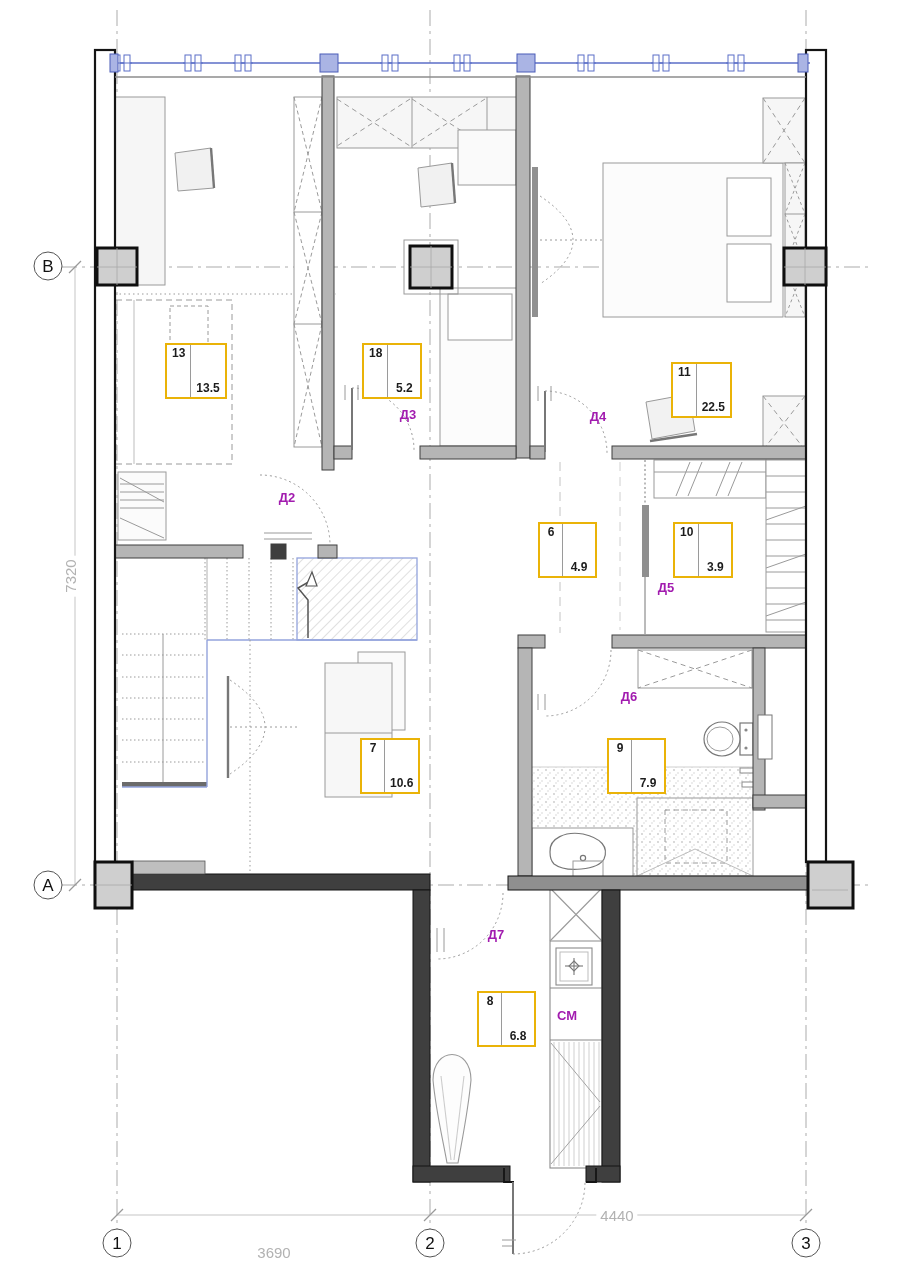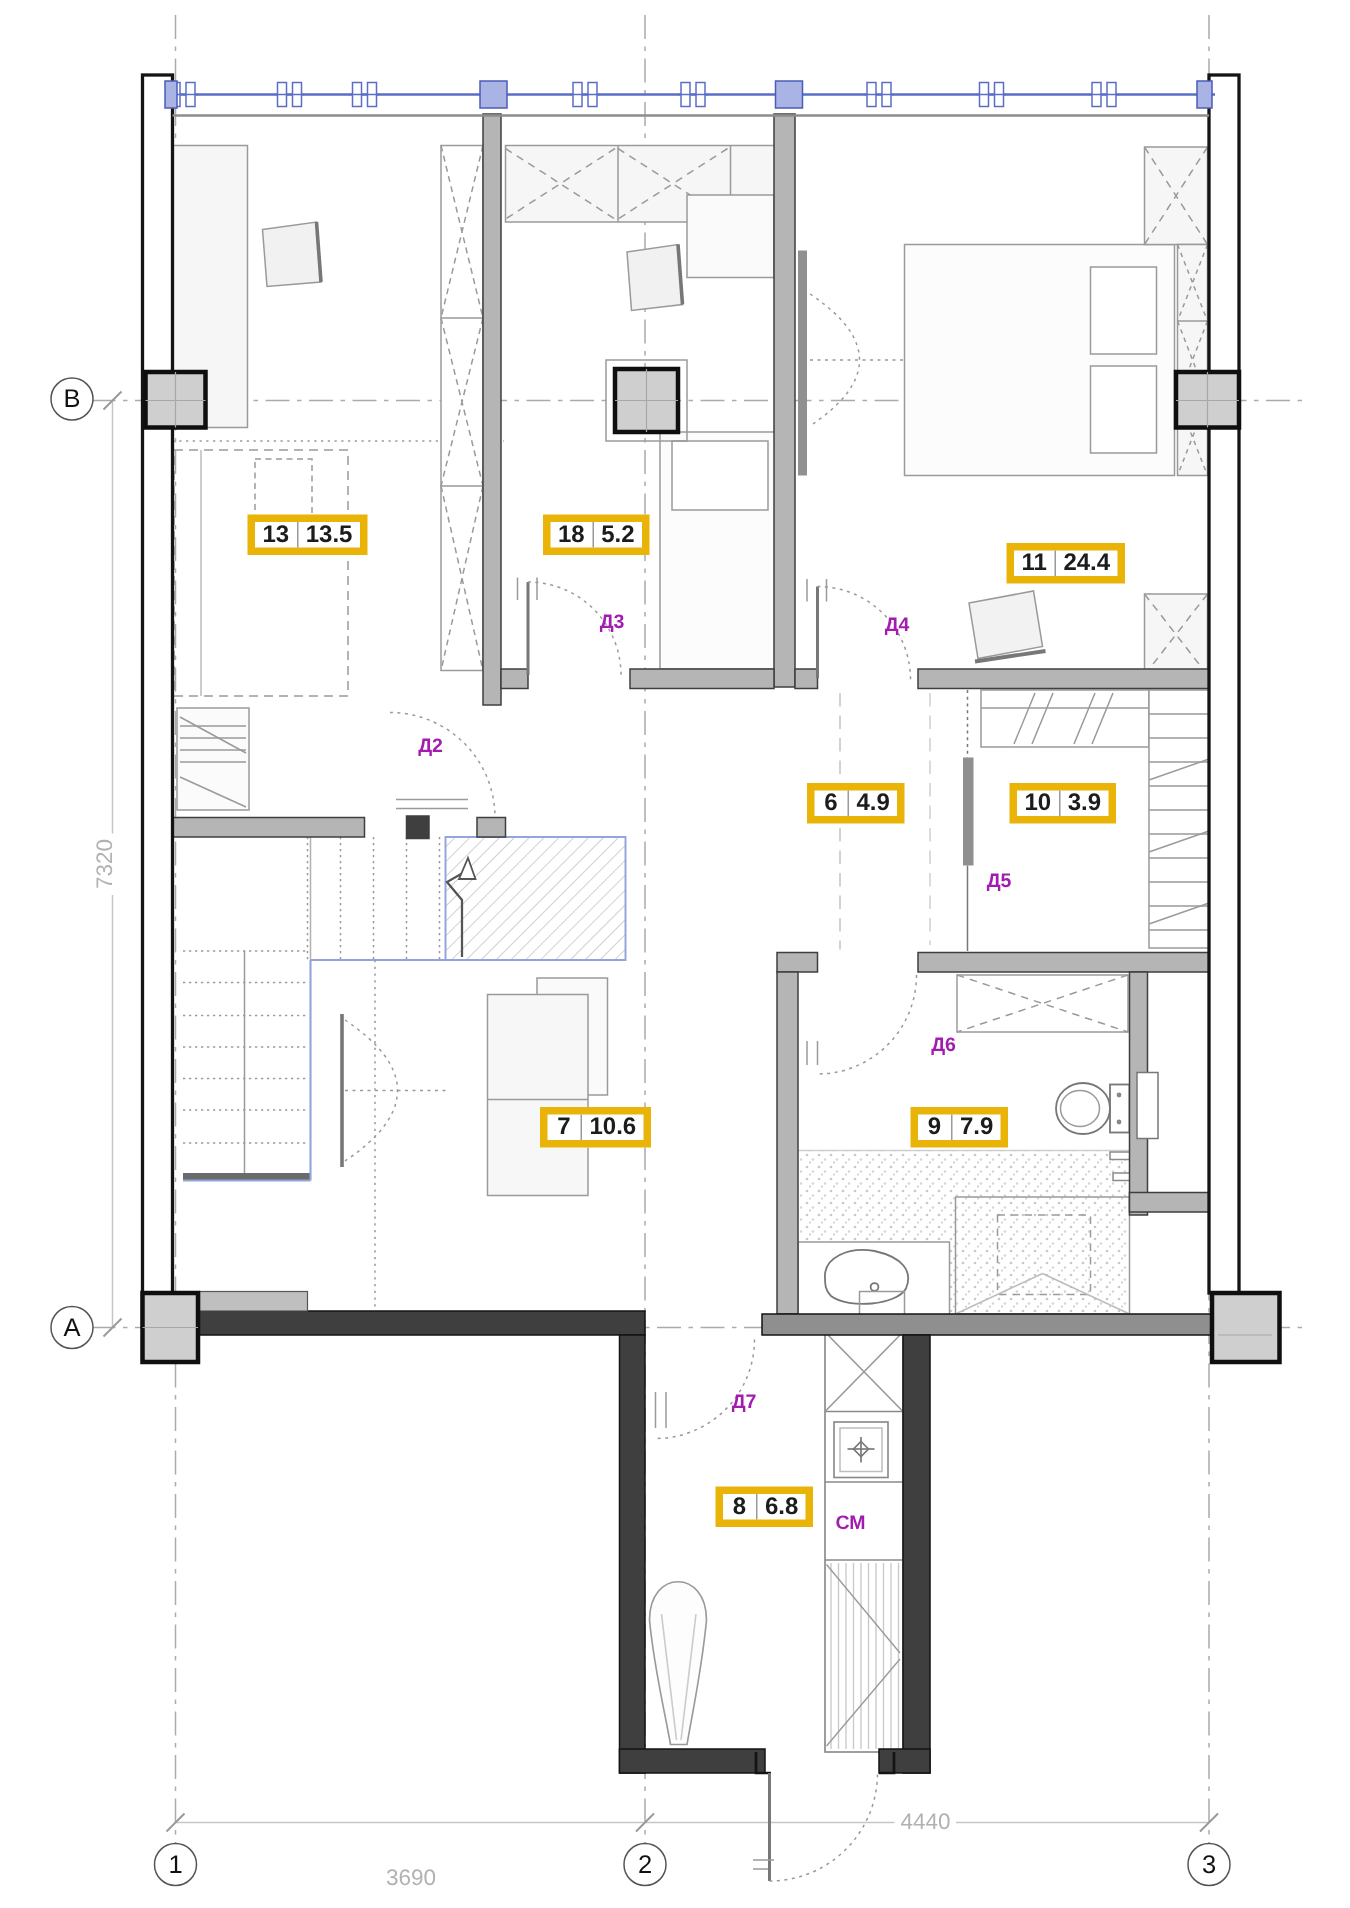--- a/index.html
+++ b/index.html
@@ -1,23 +1,23 @@
 <!DOCTYPE html>
 <html><head>
 <meta charset="utf-8">
 <style>
   html,body{margin:0;padding:0;background:#fff;}
   .plan-wrap{position:relative;width:900px;height:1272px;background:#ffffff;
              font-family:"Liberation Sans",sans-serif;overflow:hidden;}
   .plan-svg{position:absolute;left:0;top:0;}
   
-  .rlabel{position:absolute;display:flex;background:#fff;border:5px solid #eab308;
-          color:#1c1c1c;font-size:16px;font-weight:700;line-height:15px;z-index:3;}
+  .rlabel{position:absolute;display:flex;background:#fff;border:2px solid #eab308;
+          color:#1c1c1c;font-size:12px;font-weight:700;line-height:15px;z-index:3;}
   .rlabel .rnum{padding:1px 5px;border-right:1px solid #9a9a9a;min-width:12px;text-align:center;}
-  .rlabel .rarea{padding:1px 5px;min-width:22px;text-align:center;}
+  .rlabel .rarea{padding:1px 5px;min-width:22px;text-align:center;margin-top:35px;}
   
   .dlabel{position:absolute;transform:translate(-50%,-50%);color:#a21caf;
           font-size:13px;font-weight:700;z-index:3;white-space:nowrap;}
   
   .gbubble{position:absolute;width:27px;height:27px;border:1.4px solid #555;border-radius:50%;
            background:#fff;display:flex;align-items:center;justify-content:center;
            font-size:17px;color:#111;transform:translate(-50%,-50%);z-index:3;}
   
   .dim{position:absolute;transform:translate(-50%,-50%);color:#b2b2b2;font-size:15px;
        background:#fff;padding:0 4px;z-index:2;white-space:nowrap;}
@@ -380,21 +380,21 @@
 <div class="rlabel" style="left:165px;top:343px">
   <span class="rnum">13</span>
   <span class="rarea">13.5</span>
 </div>
 <div class="rlabel" style="left:362px;top:343px">
   <span class="rnum">18</span>
   <span class="rarea">5.2</span>
 </div>
 <div class="rlabel" style="left:671px;top:362px">
   <span class="rnum">11</span>
-  <span class="rarea">24.4</span>
+  <span class="rarea">22.5</span>
 </div>
 <div class="rlabel" style="left:538px;top:522px">
   <span class="rnum">6</span>
   <span class="rarea">4.9</span>
 </div>
 <div class="rlabel" style="left:673px;top:522px">
   <span class="rnum">10</span>
   <span class="rarea">3.9</span>
 </div>
 <div class="rlabel" style="left:360px;top:738px">

